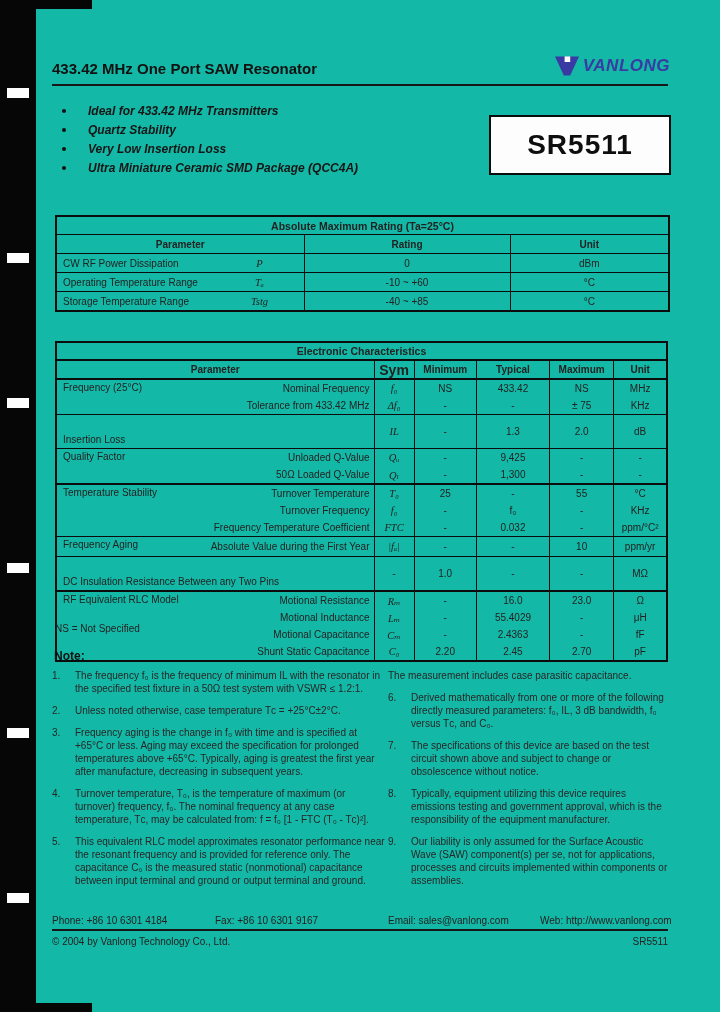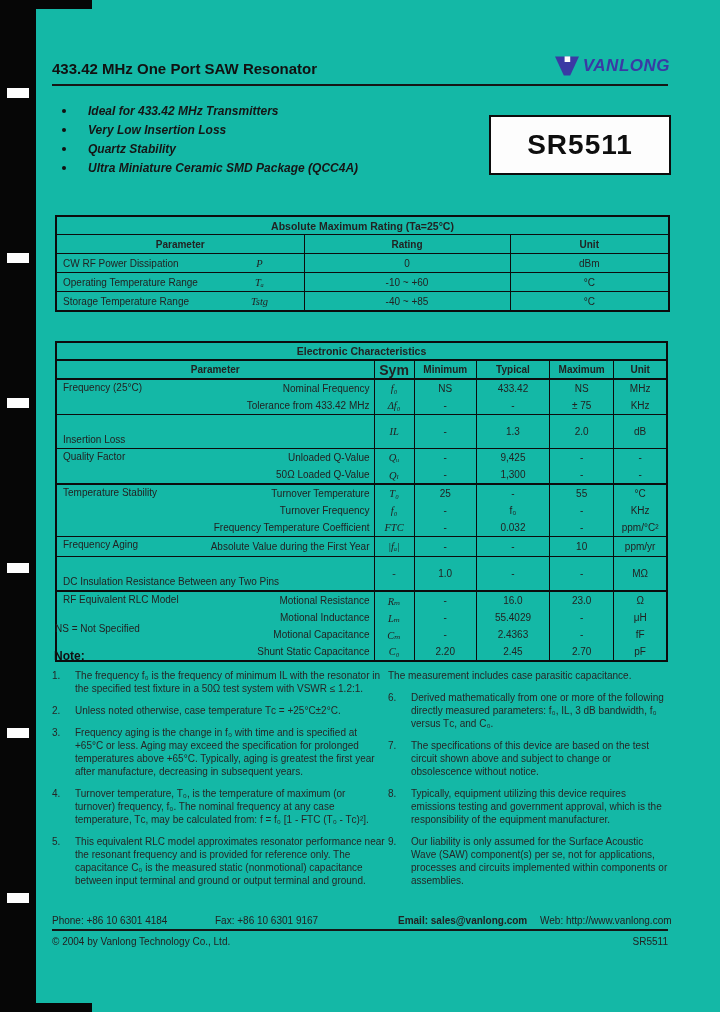--- a/index.html
+++ b/index.html
@@ -68,21 +68,21 @@
   .ncol{position:absolute;top:669px;font-size:10px;line-height:13px;color:#262626;}
   .nL{left:52px;width:334px;}
   .nR{left:388px;width:282px;}
   .nitem{display:flex;margin-bottom:9px;}
   .nnum{width:23px;flex:none;}
   .ntext{flex:1;}
   .nintro{margin-bottom:9px;}
 
   
   .fitem{position:absolute;top:915px;font-size:10px;color:#222;}
-  .f-phone{left:52px;} .f-fax{left:215px;} .f-email{left:398px;font-weight:bold;} .f-web{left:540px;}
+  .f-phone{left:52px;} .f-fax{left:215px;} .f-email{left:388px;} .f-web{left:540px;}
   .frule{position:absolute;left:52px;top:929px;width:616px;height:2px;background:#161616;}
   .f-copy{position:absolute;left:52px;top:936px;font-size:10px;color:#222;}
   .f-part{position:absolute;right:52px;top:936px;font-size:10px;color:#222;}
 </style>
 </head>
 <body>
 
 <div class="page">
 
   <div class="edge">
@@ -108,25 +108,25 @@
   </div>
   <div class="hrule"></div>
 
   <div class="features">
     <div class="feat">
       <span class="dot"></span>
       <span class="ftxt">Ideal for 433.42 MHz Transmitters</span>
     </div>
     <div class="feat">
       <span class="dot"></span>
-      <span class="ftxt">Very Low Insertion Loss</span>
+      <span class="ftxt">Quartz Stability</span>
     </div>
     <div class="feat">
       <span class="dot"></span>
-      <span class="ftxt">Quartz Stability</span>
+      <span class="ftxt">Very Low Insertion Loss</span>
     </div>
     <div class="feat">
       <span class="dot"></span>
       <span class="ftxt">Ultra Miniature Ceramic SMD Package (QCC4A)</span>
     </div>
   </div>
 
   <div class="partbox">
     <span>SR5511</span>
   </div>

